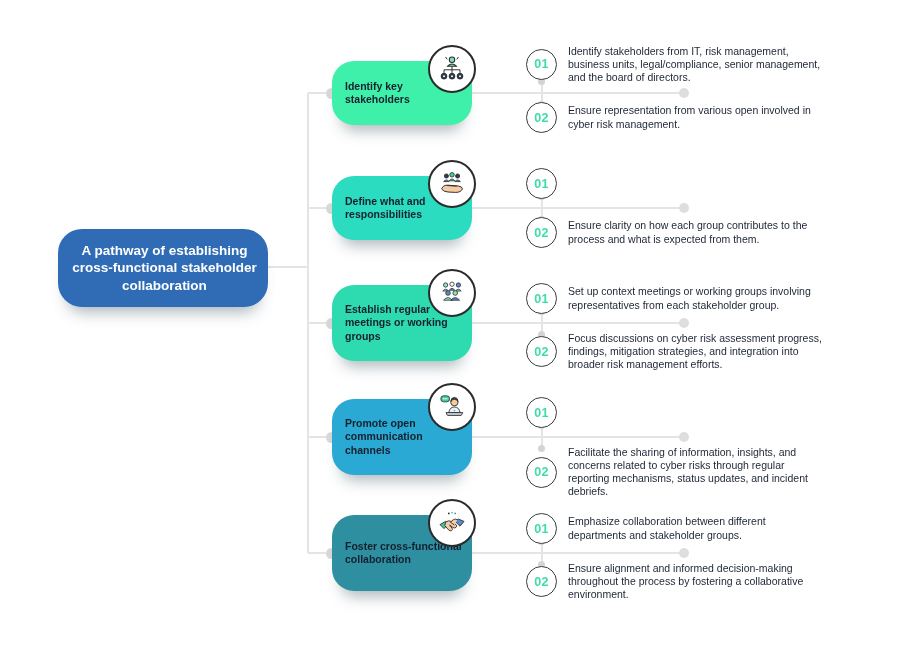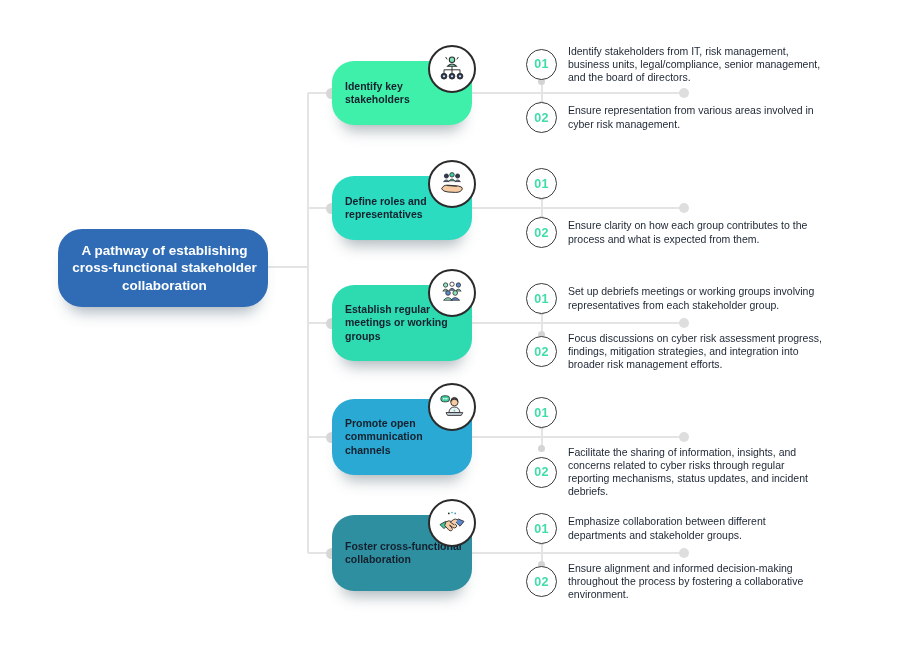--- a/index.html
+++ b/index.html
@@ -85,34 +85,34 @@
           <circle cx="20" cy="29" r="1.2" fill="#ffffff"></circle>
           <circle cx="30" cy="29" r="1.2" fill="#ffffff"></circle>
       </svg>
     </div>
     <div class="point-row row-01" style="--c:93px">
       <div class="num-circle">01</div>
       <div class="point-text">Identify stakeholders from IT, risk management, business units, legal/compliance, senior management, and the board of directors.</div>
     </div>
     <div class="point-row row-02" style="--c:93px">
       <div class="num-circle">02</div>
-      <div class="point-text">Ensure representation from various areas involved in cyber risk management.</div>
+      <div class="point-text">Ensure representation from various open involved in cyber risk management.</div>
     </div>
   </div>
 
   <div>
     <div class="line branch" style="--c:208px"></div>
     <div class="dot branch-dot" style="--c:208px"></div>
     <div class="line hline" style="--c:208px"></div>
     <div class="dot end-dot" style="--c:208px"></div>
     <div class="line vline" style="--c:208px"></div>
     <div class="dot vdot-top" style="--c:208px"></div>
     <div class="dot vdot-bot" style="--c:208px"></div>
     <div class="stage-box" style="--bt: 176px; --bh: 64px; background: rgb(43, 220, 192);">
-      <div class="stage-label">Define roles and representatives</div>
+      <div class="stage-label">Define what and responsibilities</div>
     </div>
     <div class="icon-circle" style="--bt:176px">
       <svg width="32" height="32" viewBox="0 0 40 40">
         <circle cx="13" cy="10" r="2.6" fill="#2d3a55" stroke="#2b2b2b" stroke-width="1"></circle>
         <circle cx="20" cy="8.5" r="2.8" fill="#3ecf9e" stroke="#2b2b2b" stroke-width="1"></circle>
         <circle cx="27" cy="10" r="2.6" fill="#2d3a55" stroke="#2b2b2b" stroke-width="1"></circle>
         <path d="M9.5 17 q3.5 -4 7 0 z" fill="#5b8ad0" stroke="#2b2b2b" stroke-width="1"></path>
         <path d="M16.5 16 q3.5 -4.5 7 0 z" fill="#3ecf9e" stroke="#2b2b2b" stroke-width="1"></path>
         <path d="M23.5 17 q3.5 -4 7 0 z" fill="#5b8ad0" stroke="#2b2b2b" stroke-width="1"></path>
         <path d="M7 26 q2 -5 8 -4.5 l13 1 q5 .8 5 3.5 q-1.5 4.5 -8.5 4.5 l-9.5 -.5 q-6.5 -.5 -8 -4 z" fill="#f6cba3" stroke="#2b2b2b" stroke-width="1.2"></path>
@@ -148,21 +148,21 @@
         <path d="M16.5 16.5 q3.5 -4.5 7 0 z" fill="#5b8ad0" stroke="#2b2b2b" stroke-width="1"></path>
         <path d="M24.5 17.5 q3.5 -4.5 7 0 z" fill="#8fe7c2" stroke="#2b2b2b" stroke-width="1"></path>
         <circle cx="15" cy="20" r="2.9" fill="#5b8ad0" stroke="#2b2b2b" stroke-width="1"></circle>
         <circle cx="24" cy="20" r="2.9" fill="#8fe7c2" stroke="#2b2b2b" stroke-width="1"></circle>
         <path d="M9.5 29 q5.5 -6.5 11 0 z" fill="#8fe7c2" stroke="#2b2b2b" stroke-width="1"></path>
         <path d="M18.5 29 q5.5 -6.5 11 0 z" fill="#5b8ad0" stroke="#2b2b2b" stroke-width="1"></path>
       </svg>
     </div>
     <div class="point-row row-01" style="--c:323px">
       <div class="num-circle">01</div>
-      <div class="point-text">Set up debriefs meetings or working groups involving representatives from each stakeholder group.</div>
+      <div class="point-text">Set up context meetings or working groups involving representatives from each stakeholder group.</div>
     </div>
     <div class="point-row row-02" style="--c:323px">
       <div class="num-circle">02</div>
       <div class="point-text">Focus discussions on cyber risk assessment progress, findings, mitigation strategies, and integration into broader risk management efforts.</div>
     </div>
   </div>
 
   <div>
     <div class="line branch" style="--c:437px"></div>
     <div class="dot branch-dot" style="--c:437px"></div>

